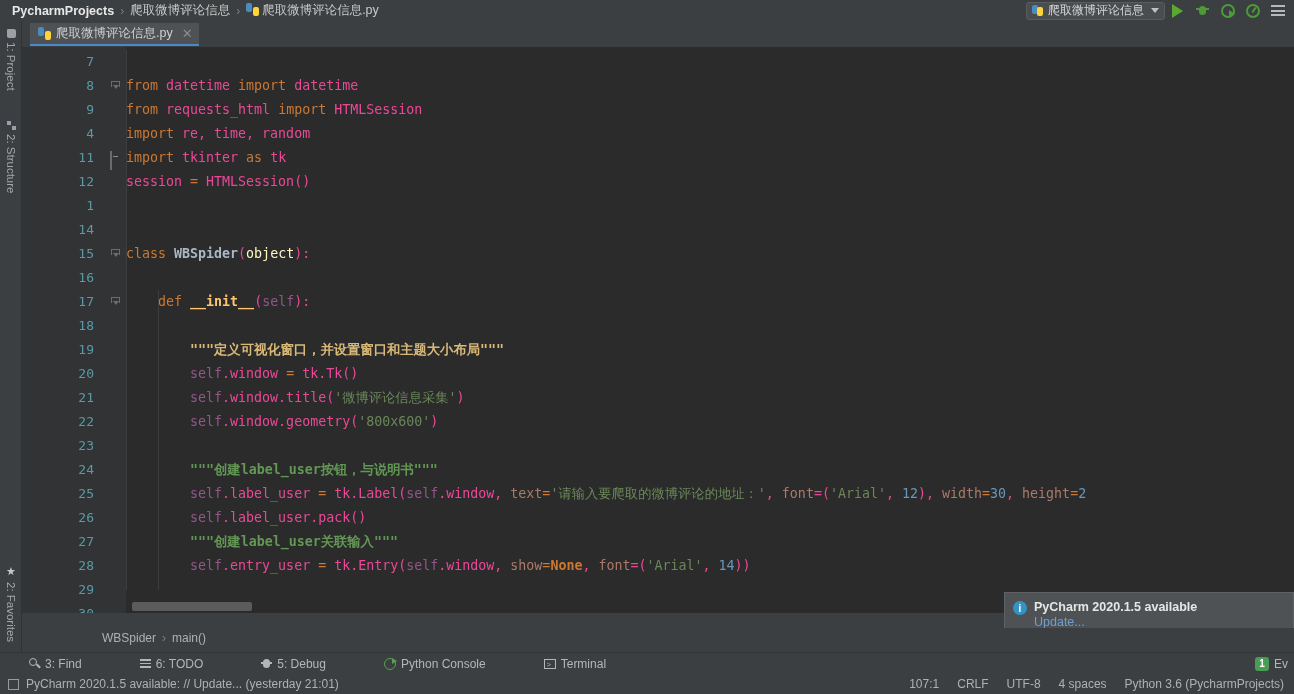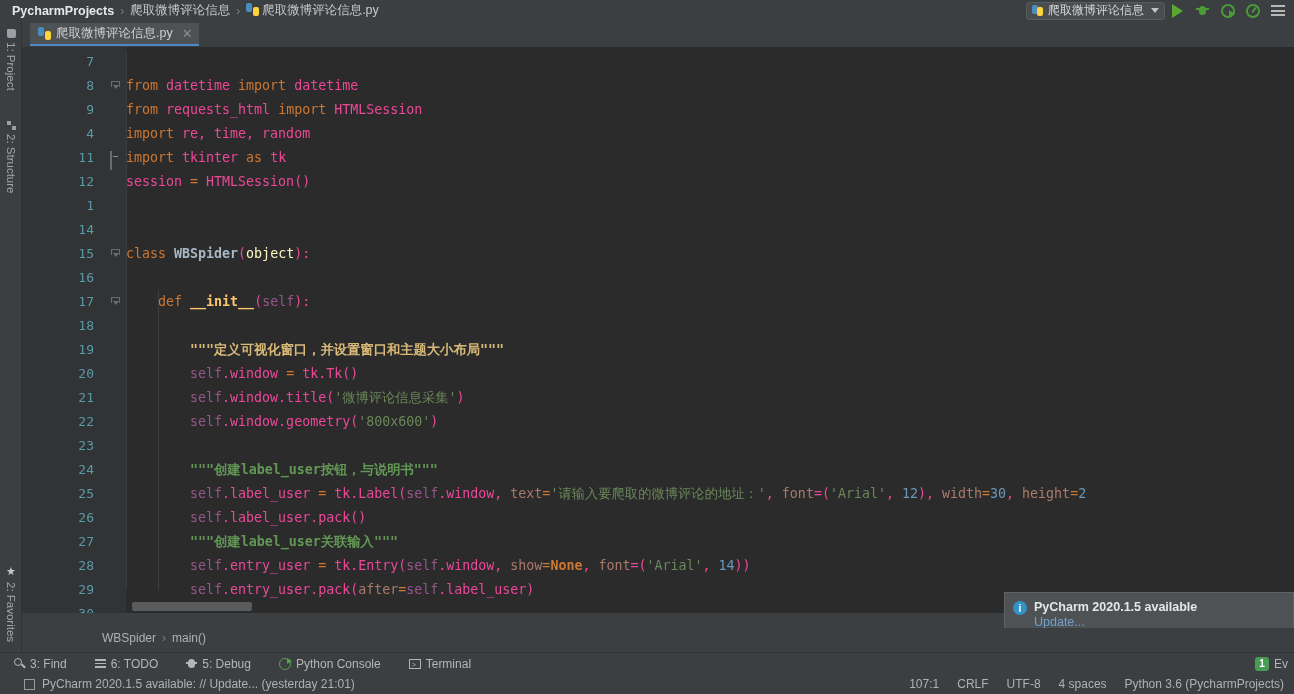--- a/index.html
+++ b/index.html
@@ -144,21 +144,21 @@
     font-size:12px; color:#b0b0b0; gap:6px;
   }
   .bcrumb .sep{ color:#7d7d7d; }
 
   
   .toolwin {
     position:absolute; left:0; top:652px; width:1294px; height:22px;
     background:#3c3f41; display:flex; align-items:center; gap:0px;
     font-size:12px; color:#b5b5b5; border-top:1px solid #313335;
   }
-  .twitem{ display:flex; align-items:center; gap:5px; padding:0 14px; height:22px; white-space:nowrap; }
+  .twitem{ display:flex; align-items:center; gap:5px; padding:0 29px; height:22px; white-space:nowrap; }
   .twright{ position:absolute; right:6px; display:flex; align-items:center; gap:5px; }
   .greenbadge{ width:14px;height:14px;border-radius:3px;background:#499c54;color:#fff;font-size:10px;font-weight:bold;
                display:flex;align-items:center;justify-content:center; }
   .ico-find{ position:relative;width:11px;height:11px; }
   .ico-find:before{content:"";position:absolute;left:0;top:0;width:8px;height:8px;border:1.6px solid #b5b5b5;border-radius:50%;box-sizing:border-box;}
   .ico-find:after{content:"";position:absolute;left:7px;top:7px;width:5px;height:1.6px;background:#b5b5b5;transform:rotate(45deg);}
   .ico-todo{ width:11px;height:9px;display:flex;flex-direction:column;justify-content:space-between; }
   .ico-todo i{ display:block;height:1.6px;background:#b5b5b5; }
   .ico-dbg{ position:relative;width:11px;height:11px; }
   .ico-dbg:before{content:"";position:absolute;left:2px;top:1px;width:7px;height:9px;border-radius:4px;background:#b5b5b5;}
@@ -167,21 +167,21 @@
   .ico-pyc:after{content:"";position:absolute;left:7px;top:-1px;width:0;height:0;border-top:3px solid transparent;border-bottom:3px solid transparent;border-left:5px solid #5aa050;}
   .ico-term{ width:12px;height:10px;border:1.4px solid #b5b5b5; position:relative; box-sizing:border-box; }
   .ico-term:after{content:"";position:absolute;left:2px;top:2px;color:#b5b5b5;font-size:7px;line-height:6px;content:">";}
 
   
   .statusbar {
     position:absolute; left:0; top:674px; width:1294px; height:20px;
     background:#3c3f41; display:flex; align-items:center;
     font-size:12px; color:#b0b0b0;
   }
-  .sb-left{ display:flex; align-items:center; gap:7px; padding-left:24px; }
+  .sb-left{ display:flex; align-items:center; gap:7px; padding-left:8px; }
   .sb-msgico{ width:11px;height:11px;border:1.4px solid #9a9a9a; box-sizing:border-box; }
   .sb-right{ position:absolute; right:10px; display:flex; align-items:center; gap:18px; white-space:nowrap; }
 </style>
 </head>
 <body>
 
 <div id="app">
 
   <div class="topbar">
     <div class="crumbs">
@@ -294,21 +294,20 @@
         <div class="cl" style="top: 291px;"><span class="txt">        </span><span class="docy">"""定义可视化窗口，并设置窗口和主题大小布局"""</span></div>
         <div class="cl" style="top: 339px;"><span class="txt">        </span><span class="self">self</span><span class="txt">.window.title(</span><span class="str">'微博评论信息采集'</span><span class="txt">)</span></div>
         <div class="cl" style="top: 315px;"><span class="txt">        </span><span class="self">self</span><span class="txt">.window </span><span class="kw2">=</span><span class="txt"> tk.Tk()</span></div>
         <div class="cl" style="top: 363px;"><span class="txt">        </span><span class="self">self</span><span class="txt">.window.geometry(</span><span class="str">'800x600'</span><span class="txt">)</span></div>
         <div class="cl" style="top: 387px;"></div>
         <div class="cl" style="top: 411px;"><span class="txt">        </span><span class="docg">"""创建label_user按钮，与说明书"""</span></div>
         <div class="cl" style="top: 435px;"><span class="txt">        </span><span class="self">self</span><span class="txt">.label_user </span><span class="kw2">=</span><span class="txt"> tk.Label(</span><span class="self">self</span><span class="txt">.window, </span><span class="prm">text</span><span class="kw2">=</span><span class="str">'请输入要爬取的微博评论的地址：'</span><span class="txt">, </span><span class="prm">font</span><span class="txt">=(</span><span class="str">'Arial'</span><span class="txt">, </span><span class="num">12</span><span class="txt">), </span><span class="prm">width</span><span class="kw2">=</span><span class="num">30</span><span class="txt">, </span><span class="prm">height</span><span class="kw2">=</span><span class="num">2</span></div>
         <div class="cl" style="top: 459px;"><span class="txt">        </span><span class="self">self</span><span class="txt">.label_user.pack()</span></div>
         <div class="cl" style="top: 483px;"><span class="txt">        </span><span class="docg">"""创建label_user关联输入"""</span></div>
         <div class="cl" style="top: 507px;"><span class="txt">        </span><span class="self">self</span><span class="txt">.entry_user </span><span class="kw2">=</span><span class="txt"> tk.Entry(</span><span class="self">self</span><span class="txt">.window, </span><span class="prm">show</span><span class="kw2">=</span><span class="none">None</span><span class="txt">, </span><span class="prm">font</span><span class="txt">=(</span><span class="str">'Arial'</span><span class="txt">, </span><span class="num">14</span><span class="txt">))</span></div>
-        <div class="cl" style="top: 531px;"><span class="txt">        </span><span class="self">self</span><span class="txt">.entry_user.pack(</span><span class="prm">after</span><span class="kw2">=</span><span class="self">self</span><span class="txt">.label_user)</span></div>
         <div class="cl" style="top: 555px;"></div>
         <div class="indentguide" style="left: 0px; top: 3px; height: 540px;"></div>
         <div class="indentguide" style="left: 32px; top: 243px; height: 300px;"></div>
       </div>
     <div class="hscroll">
       <div class="hthumb"></div>
     </div>
   </div>
 
   <div class="balloon">

